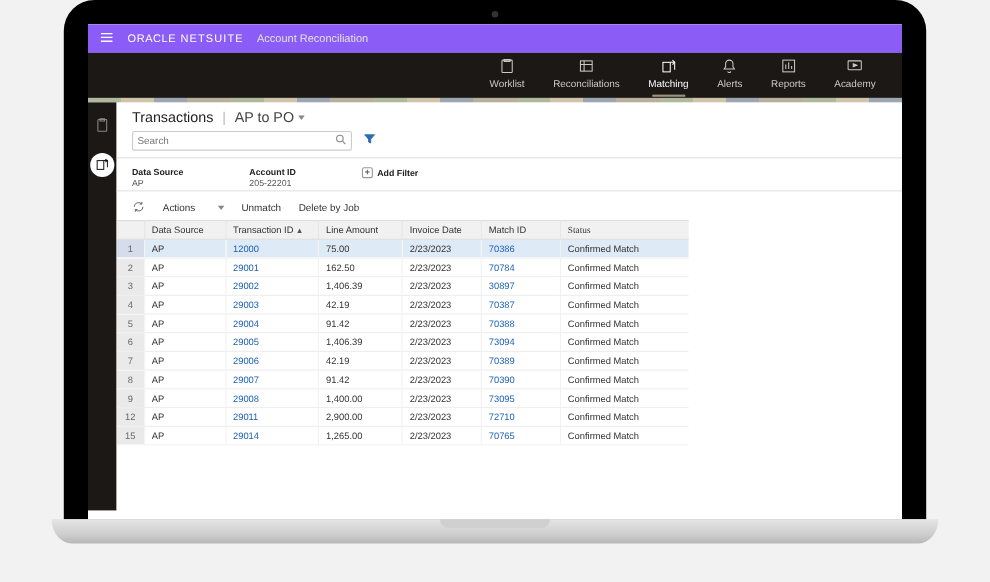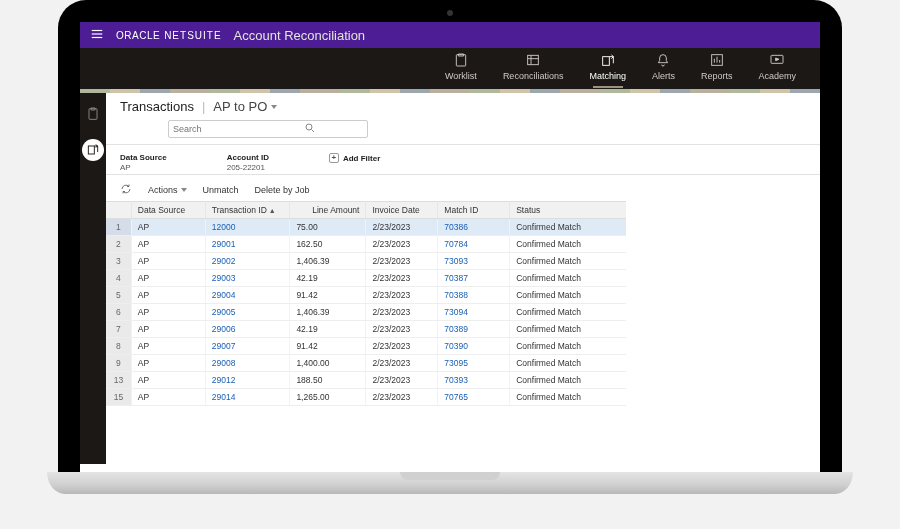--- a/index.html
+++ b/index.html
@@ -36,29 +36,29 @@
   }
   .base::after {
     content: "";
     position: absolute; left: 50%; top: 0; transform: translateX(-50%);
     width: 100px; height: 8px; background: #d0d0d0;
     border-radius: 0 0 8px 8px;
   }
 
   
   .appbar {
-    background: #4c1d95; color: #fff;
+    background: #8b5cf6; color: #fff;
     height: 26px; display: flex; align-items: center;
     padding: 0 10px; gap: 12px;
     font-size: 10px;
   }
   .brand { display: flex; align-items: center; gap: 4px; font-weight: 300; letter-spacing: .5px;}
   .brand .oracle { font-weight: 400; font-size: 10px; }
   .brand .netsuite { font-weight: 300; font-size: 10px; letter-spacing: 1px;}
-  .section-name { color: #e6e2dd; font-size: 13px; text-align: right; }
+  .section-name { color: #e6e2dd; font-size: 10px; text-align: right; }
 
   
   .navrow {
     background: #1b1816; color: #cfc9c3;
     display: flex; justify-content: flex-end; gap: 26px;
     padding: 4px 24px 8px 24px;
     font-size: 9px;
   }
   .navitem { display: flex; flex-direction: column; align-items: center; gap: 3px; cursor: pointer; }
   .navitem svg { width: 16px; height: 16px; stroke: #cfc9c3; fill: none; stroke-width: 1.4; }
@@ -95,21 +95,21 @@
   .titlebar .sep{ color:#bbb; }
   .titlebar .sub { color:#444; display:flex; align-items:center; gap:4px;}
   .tri-down { width:0;height:0;border-left:3px solid transparent;border-right:3px solid transparent;border-top:4px solid #888;}
 
   .controls {
     display:flex; align-items:center; gap:10px; padding:0 14px 6px 14px;
   }
   .searchbox { flex:0 0 200px; position:relative; }
   .searchbox input{
     width:100%; height:18px; font-size:9px; padding:2px 18px 2px 4px;
-    border:1px solid #ccc; border-radius:2px; color:#555;margin-left:48px;
+    border:1px solid #ccc; border-radius:2px; color:#555;
   }
   .searchbox .mag{ position:absolute; right:4px; top:2px; }
   .listsel {
     flex:0 0 160px; height:18px; border:1px solid #ccc; border-radius:2px;
     display:flex; align-items:center; justify-content:space-between; padding:0 4px;
     font-size:9px; color:#555; background:#fff;
   }
   .filtericon svg{ width:12px;height:12px; stroke:#2b6cb0; stroke-width:1.6; fill:#2b6cb0;}
   .divider{ height:1px; background:#e2e2e2; margin:0 0 4px 0;}
 
@@ -117,31 +117,31 @@
     display:flex; align-items:flex-start; gap:60px; padding:4px 14px 2px 14px;
     font-size:9px; color:#222;
   }
   .metarow .label{ font-weight:700; font-size:8px;}
   .metarow .val{ font-size:8px; color:#555; margin-top:1px;}
   .addfilter{ display:flex; align-items:center; gap:4px; font-size:8px; font-weight:700;}
   .plusbox{ width:10px;height:10px;border:1px solid #999;border-radius:2px; display:inline-flex;align-items:center;justify-content:center; font-size:8px; line-height:1; color:#555;}
 
   .actionrow{ display:flex; align-items:center; gap:16px; padding:4px 14px; font-size:9px; color:#333;}
   .actionrow .refresh svg{width:12px;height:12px;stroke:#555;fill:none;stroke-width:1.6;}
-  .actionrow .dd{ display:flex; align-items:center; gap:3px;}
+  .actionrow .dd{ display:flex; align-items:center; gap:20px;}
 
   
   .tablewrap{ overflow:auto; }
   table{ border-collapse:collapse; width:520px; font-size:8.5px; color:#333; table-layout:fixed;}
   thead th{
     background:#f1f1f1; font-weight:400; text-align:left;
     padding:3px 6px; border-top:1px solid #ddd; border-bottom:1px solid #ddd;
     border-right:1px solid #e6e6e6; white-space:nowrap;
   }
-  thead th:last-child{border-right:none;}
+  thead th:last-child{border-right:none;font-family:Liberation Serif, serif;}
   .col-num{ width:24px; background:#eaeaea; text-align:center;}
   .col-ds{ width:70px;}
   .col-tx{ width:80px;}
   .col-amt{ width:72px; text-align:right;}
   .col-date{ width:68px;}
   .col-mid{ width:68px;}
   .col-st{ width:110px;}
   tbody td{
     padding:3px 6px; border-bottom:1px solid #eee; border-right:1px solid #f2f2f2;
     white-space:nowrap; overflow:hidden; text-overflow:ellipsis;
@@ -317,21 +317,21 @@
                   <col class="col-amt">
                   <col class="col-date">
                   <col class="col-mid">
                   <col class="col-st">
               </colgroup>
               <thead>
                 <tr>
                   <th></th>
                   <th>Data Source</th>
                   <th><span>Transaction ID</span><span class="sort-up">▲</span></th>
-                  <th style="text-align:right">Line Amount</th>
+                  <th style="">Line Amount</th>
                   <th>Invoice Date</th>
                   <th>Match ID</th>
                   <th>Status</th>
                 </tr>
               </thead>
               <tbody id="tbody">
                   <tr class="sel">
                     <td>1</td>
                     <td>AP</td>
                     <td><span class="link">12000</span></td>
@@ -354,21 +354,21 @@
                     <td>Confirmed Match</td>
                   </tr>
                   <tr>
                     <td>3</td>
                     <td>AP</td>
                     <td><span class="link">29002</span></td>
                     <td>
                       <span class="amt">1,406.39</span>
                     </td>
                     <td>2/23/2023</td>
-                    <td><span class="link">73093</span></td>
+                    <td><span class="link">30897</span></td>
                     <td>Confirmed Match</td>
                   </tr>
                   <tr>
                     <td>4</td>
                     <td>AP</td>
                     <td><span class="link">29003</span></td>
                     <td>
                       <span class="amt">42.19</span>
                     </td>
                     <td>2/23/2023</td>
@@ -424,28 +424,28 @@
                     <td>AP</td>
                     <td><span class="link">29008</span></td>
                     <td>
                       <span class="amt">1,400.00</span>
                     </td>
                     <td>2/23/2023</td>
                     <td><span class="link">73095</span></td>
                     <td>Confirmed Match</td>
                   </tr>
                   <tr>
-                    <td>13</td>
-                    <td>AP</td>
-                    <td><span class="link">29012</span></td>
-                    <td>
-                      <span class="amt">188.50</span>
-                    </td>
-                    <td>2/23/2023</td>
-                    <td><span class="link">70393</span></td>
+                    <td>12</td>
+                    <td>AP</td>
+                    <td><span class="link">29011</span></td>
+                    <td>
+                      <span class="amt">2,900.00</span>
+                    </td>
+                    <td>2/23/2023</td>
+                    <td><span class="link">72710</span></td>
                     <td>Confirmed Match</td>
                   </tr>
                   <tr>
                     <td>15</td>
                     <td>AP</td>
                     <td><span class="link">29014</span></td>
                     <td>
                       <span class="amt">1,265.00</span>
                     </td>
                     <td>2/23/2023</td>

